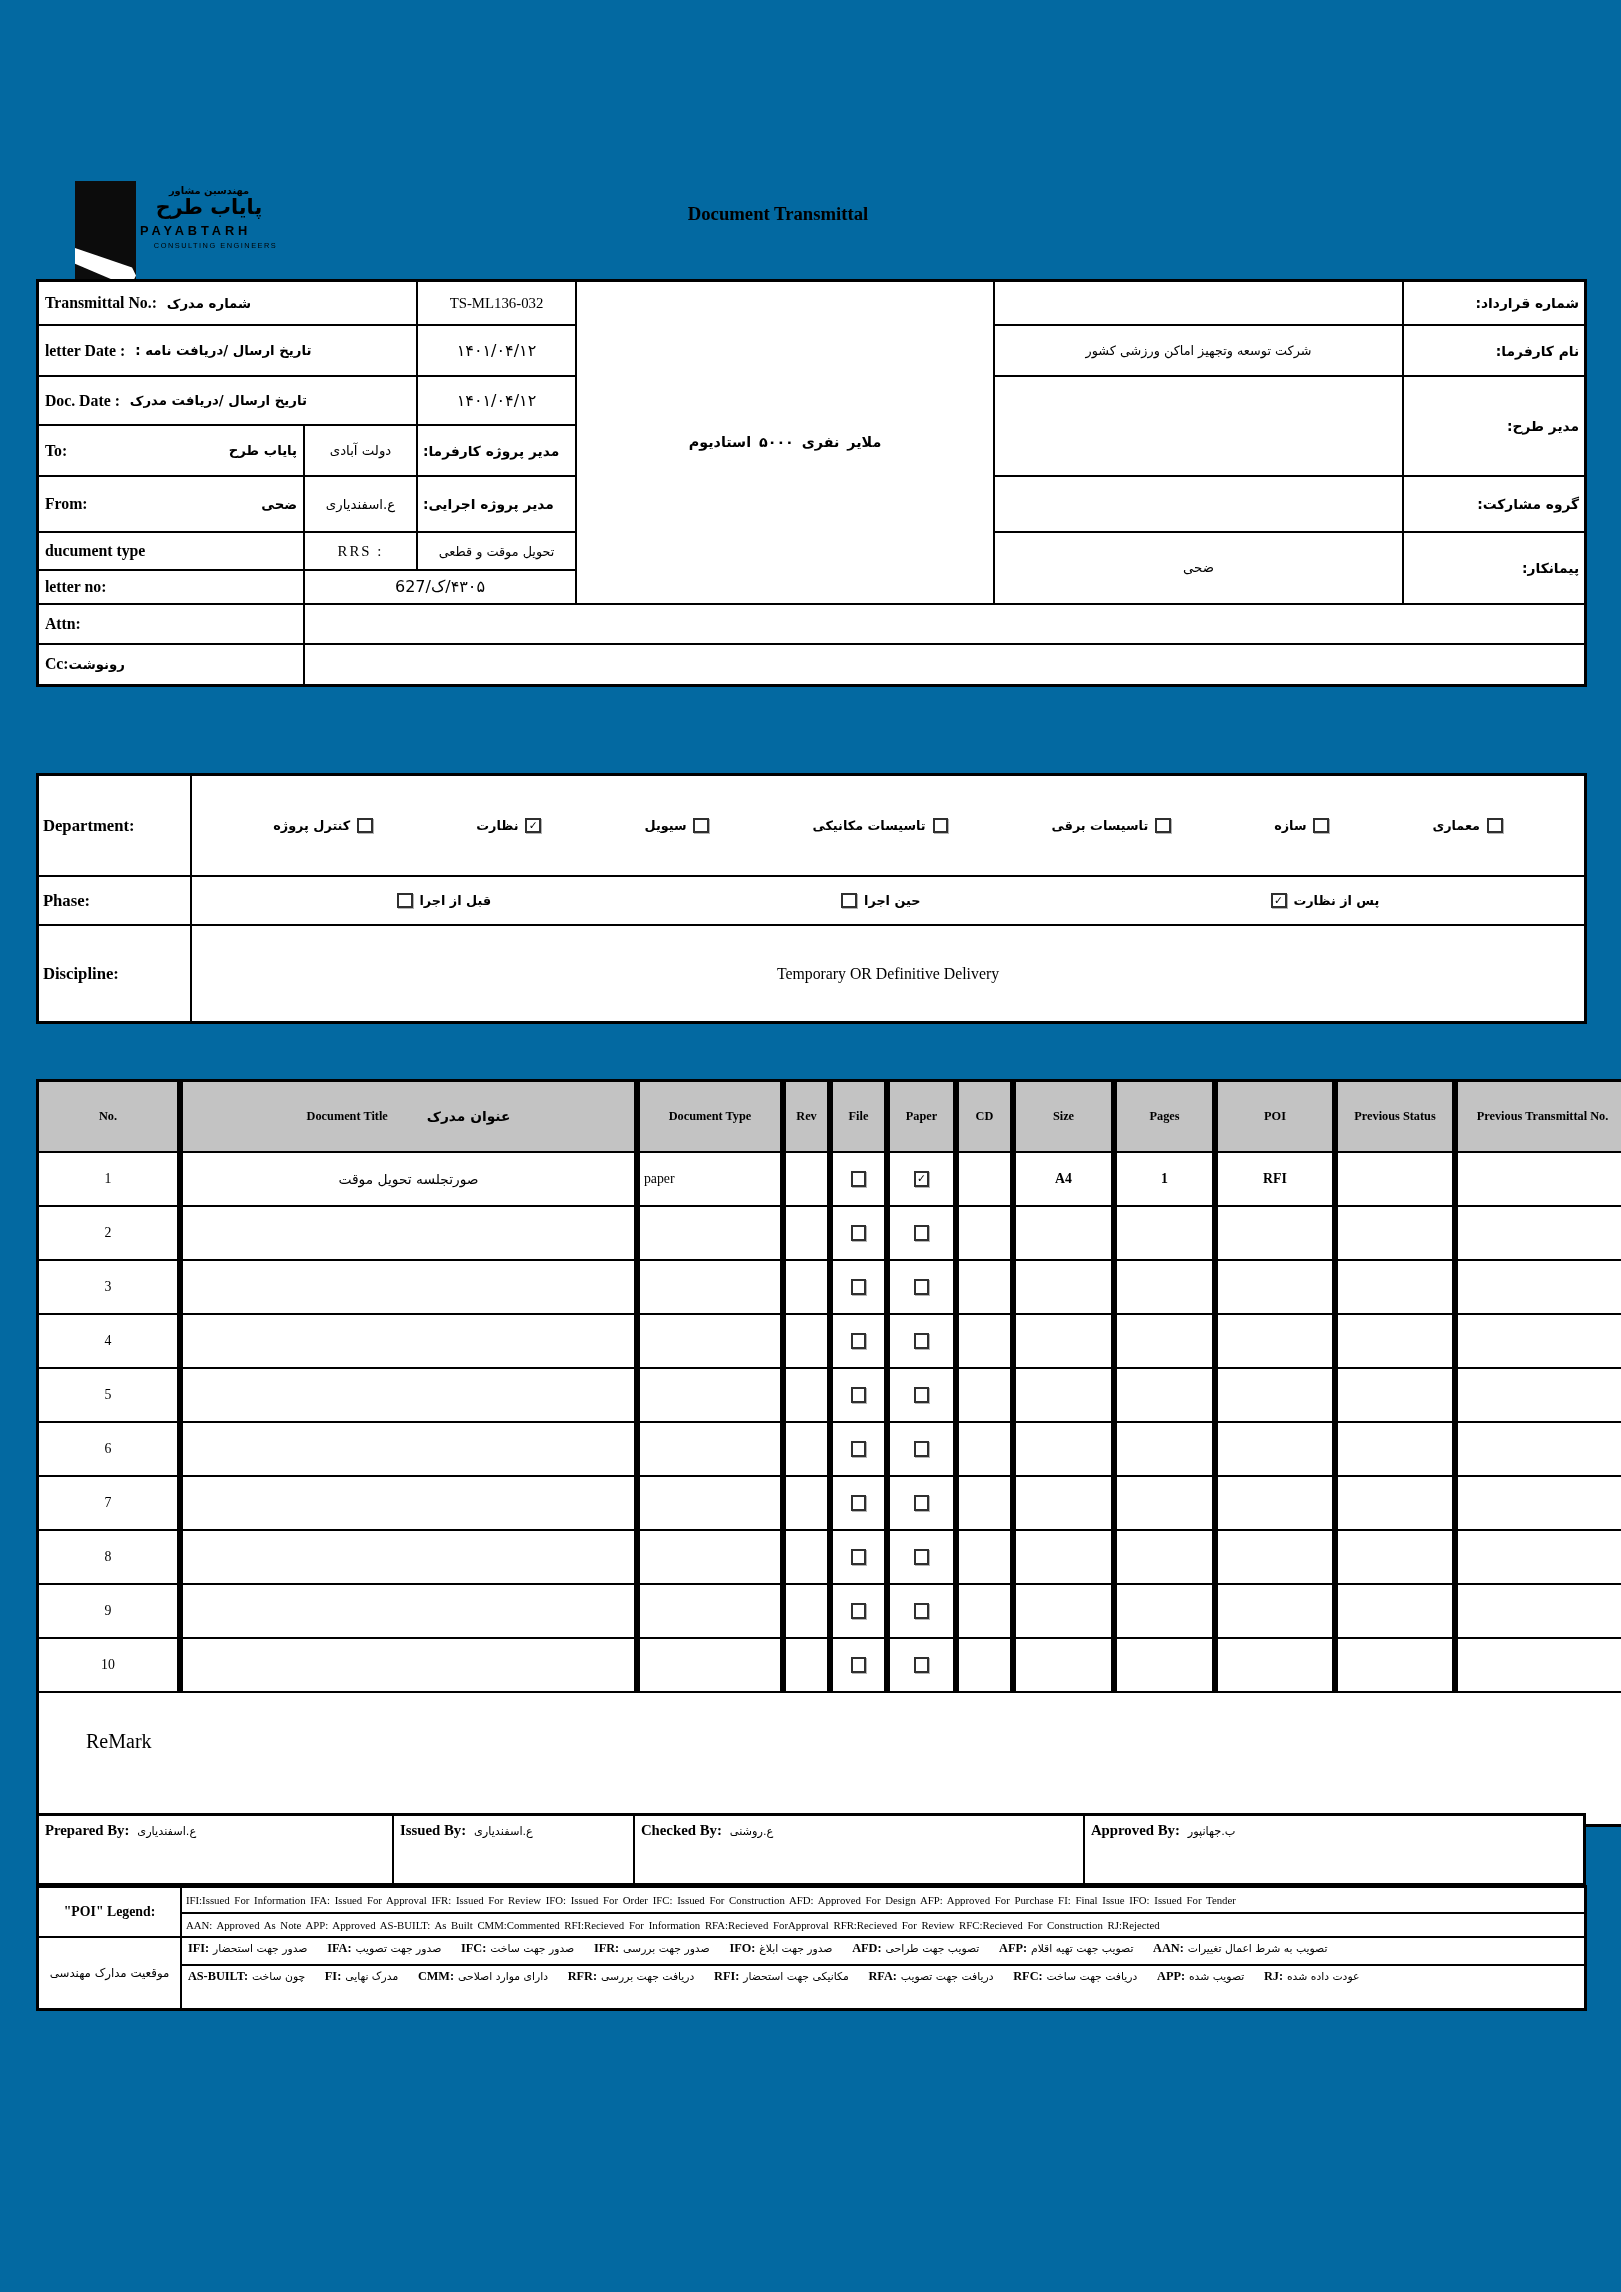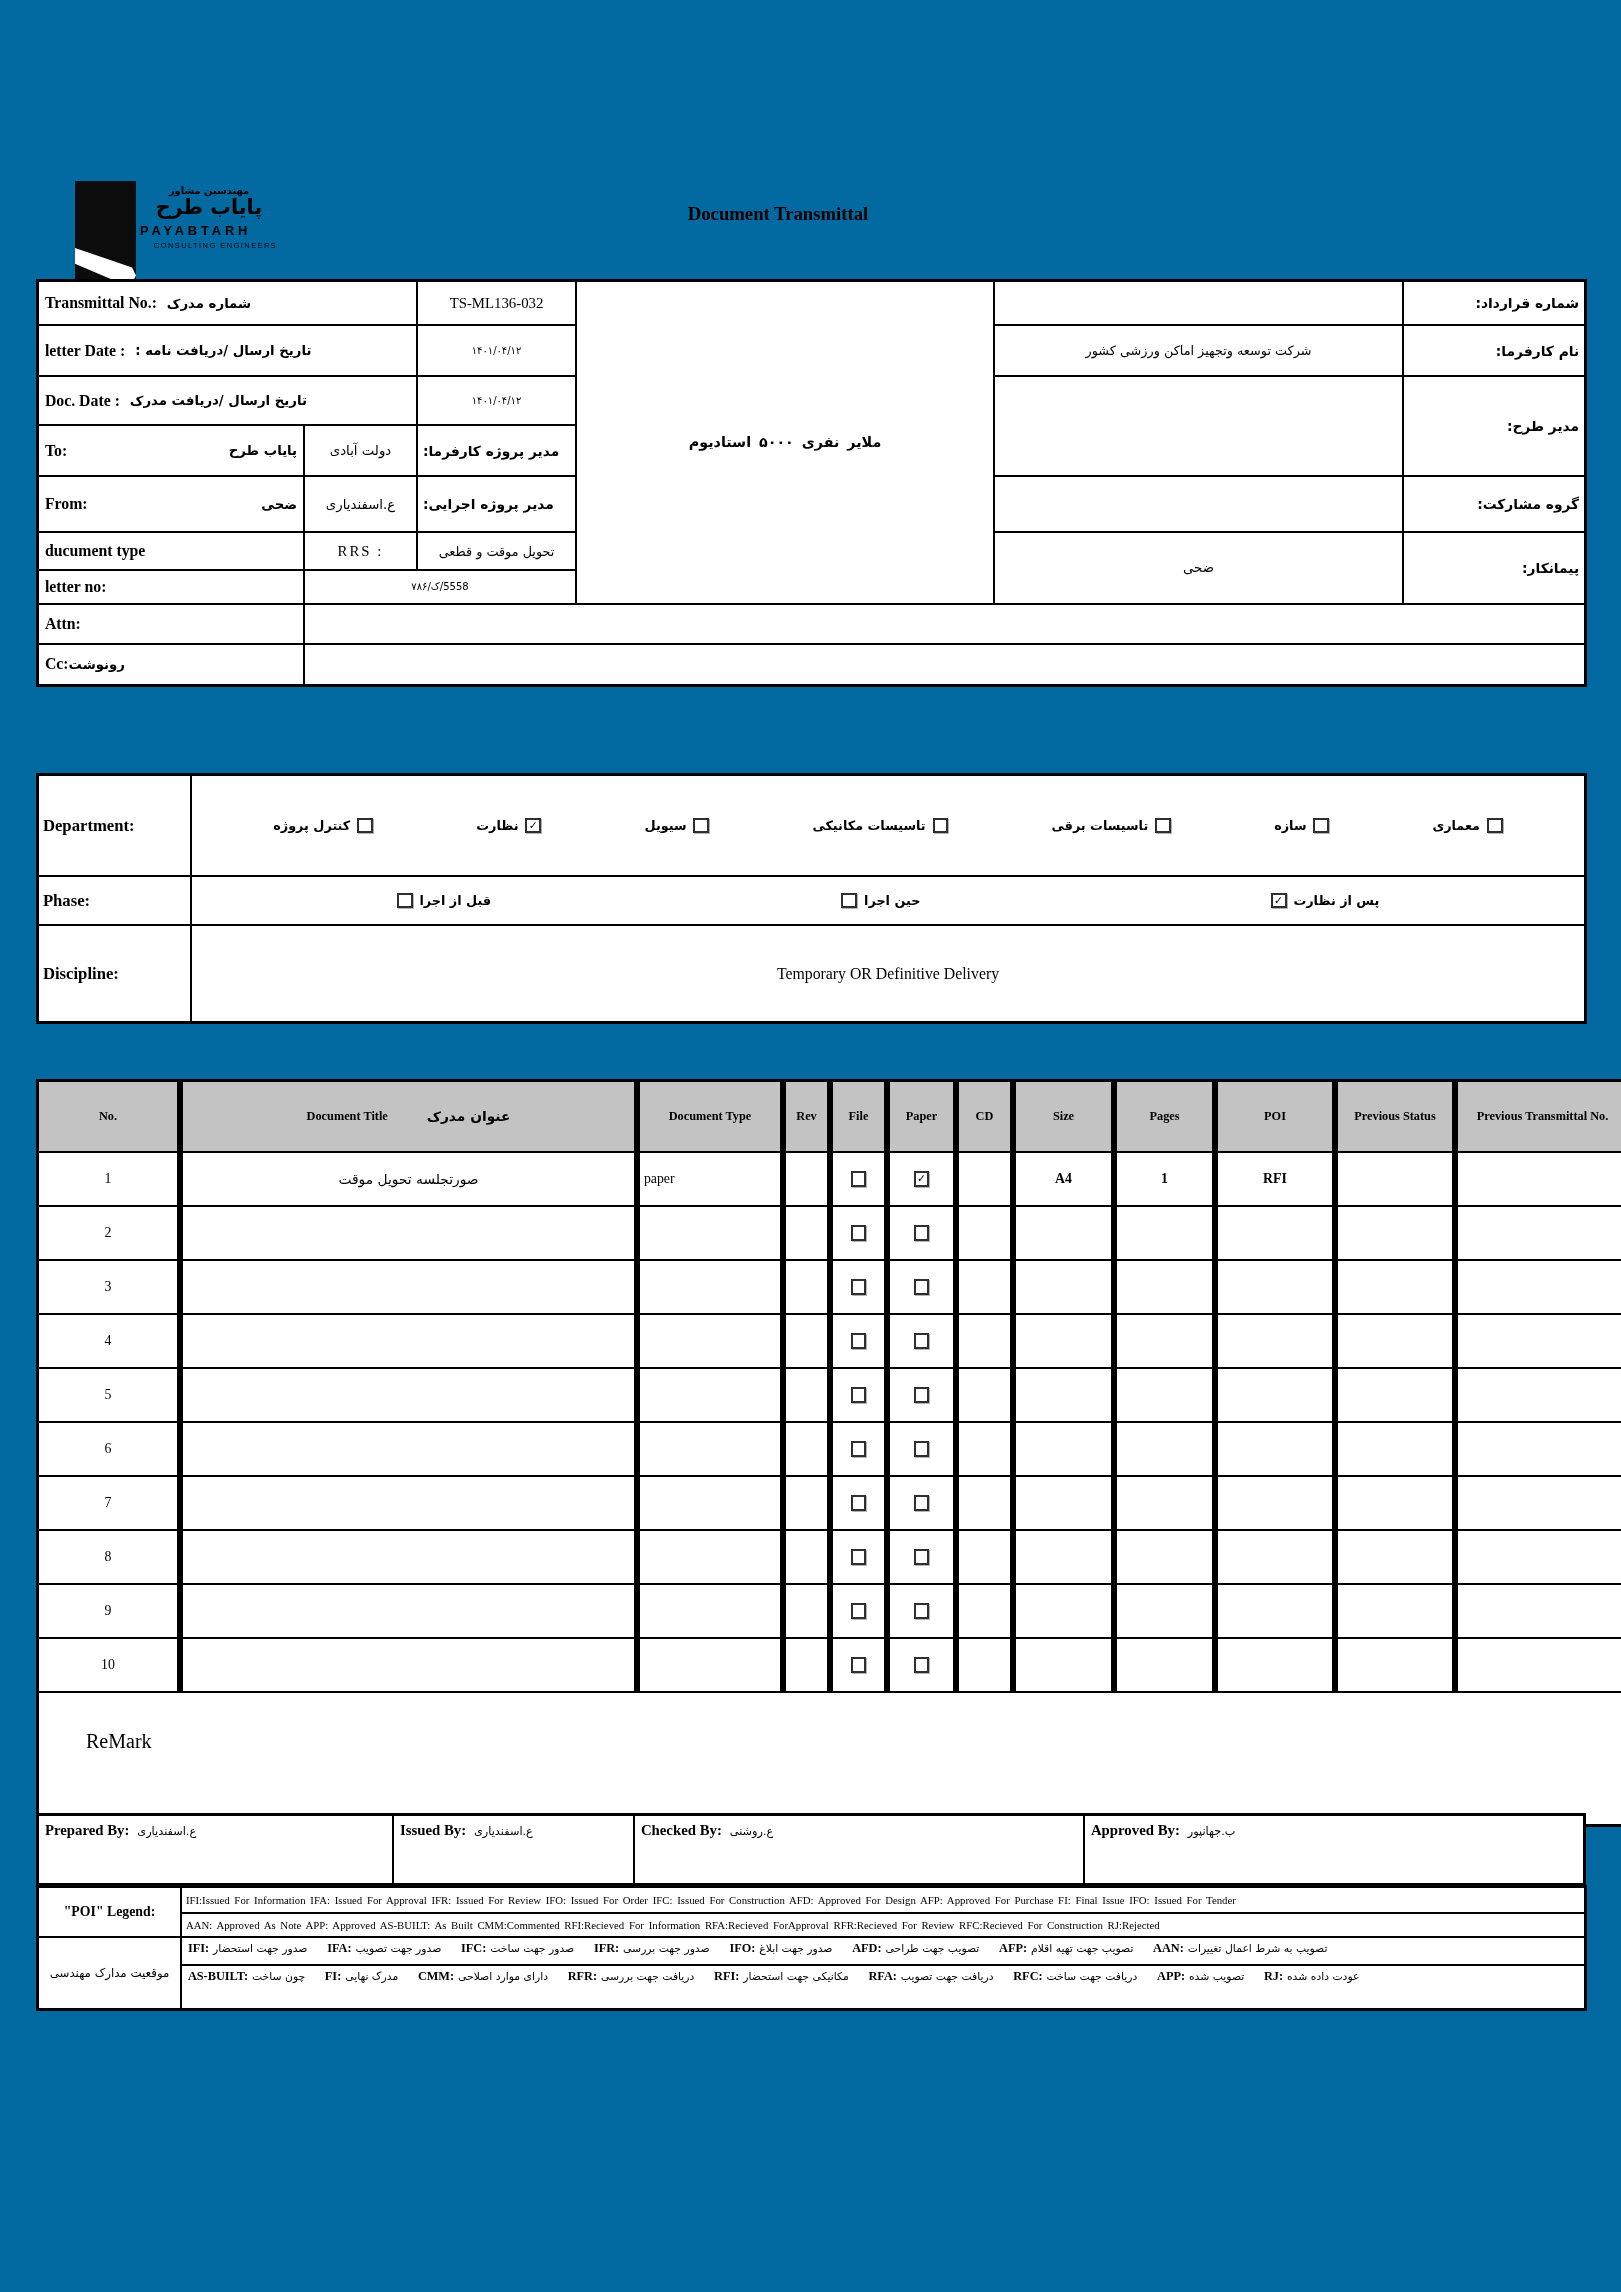--- a/index.html
+++ b/index.html
@@ -25,21 +25,21 @@
   
   #info-tbl { left:36px; top:279px; grid-template-columns:264px 111px 157px 416px 407px 180px; grid-template-rows:42px 49px 47px 49px 54px 36px 31.5px 38px 39px; }
   #info-tbl .lblmix { padding:0 5.9px; gap:9.9px; }
   #info-tbl .lblmix .en { font-size:15.8px; font-weight:bold; white-space:nowrap; }
   #info-tbl .lblmix .fa { font-size:13.3px; font-weight:bold; }
   .cen { justify-content:center; text-align:center; }
   .rgt { justify-content:flex-end; }
   .val { font-size:14.8px; }
   .faval { font-size:13.3px; }
   .fal { font-size:13.8px; font-weight:bold; padding:0 4.9px; }
-  .num-ltr { direction:ltr; unicode-bidi:bidi-override; font-family:"DejaVu Sans", sans-serif; font-size:10px; }
+  .num-ltr { direction:ltr; unicode-bidi:bidi-override; font-family:"DejaVu Sans", sans-serif; font-size:16px; }
   .stadium { justify-content:center; gap:7.9px; font-family:"DejaVu Sans", sans-serif; font-size:14.3px; font-weight:bold; }
   .stadium span { unicode-bidi:isolate; }
 
   
   .box { display:inline-flex; width:15.8px; height:15.8px; border:2px solid #2f2f2f; box-shadow:1px 1px 0 #b5b5b5; font-size:10.8px; line-height:11.8px; align-items:center; justify-content:center; font-family:"DejaVu Sans", sans-serif; flex:none; background:#fff; }
   .chk { display:inline-flex; align-items:center; gap:6.9px; }
   .chk .cl { font-size:12.8px; font-weight:bold; }
 
   
   #dept-tbl { left:36px; top:773px; grid-template-columns:151px 1392px; grid-template-rows:99px 47px 95px; }
@@ -135,21 +135,21 @@
 
     <div class="lblmix" style="grid-area:6/1/7/2">
       <span class="en">ducument type</span>
     </div>
     <div class="cen val" style="grid-area:6/2/7/3;letter-spacing:2px">RRS   :</div>
     <div class="cen fa" style="grid-area:6/3/7/4;font-size:12.8px">تحویل موقت و قطعی</div>
 
     <div class="lblmix" style="grid-area:7/1/8/2">
       <span class="en">letter no:</span>
     </div>
-    <div class="cen num-ltr" style="grid-area:7/2/8/4">۷۸۶/ک/5558</div>
+    <div class="cen num-ltr" style="grid-area:7/2/8/4">627/ک/۴۳۰۵</div>
 
     <div class="lblmix" style="grid-area:8/1/9/2">
       <span class="en">Attn:</span>
     </div>
     <div style="grid-area:8/2/9/7"></div>
 
     <div class="lblmix" style="grid-area:9/1/10/2;gap:0">
       <span class="en">Cc:</span>
       <span class="fa">رونوشت</span>
     </div>

